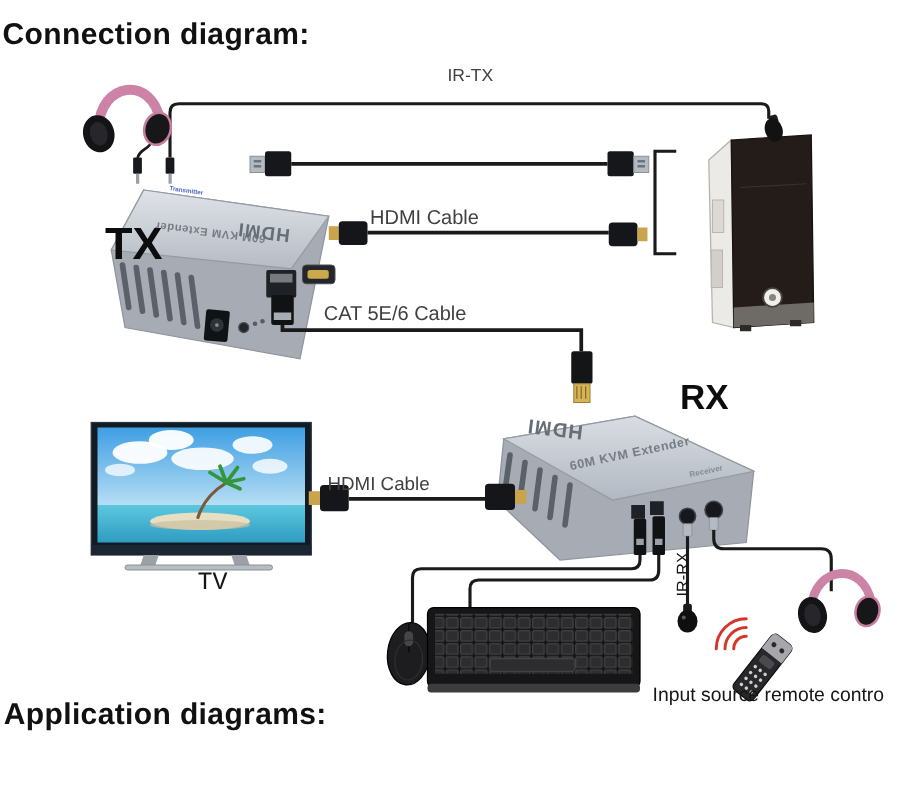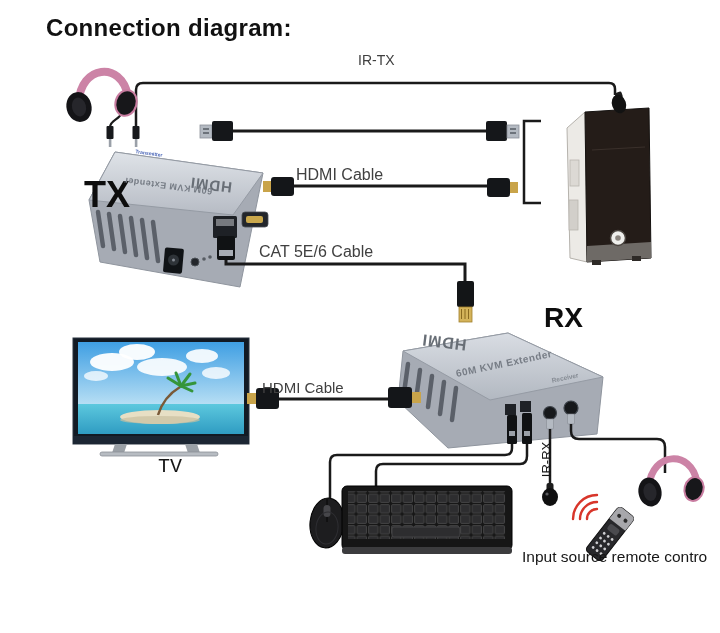--- a/index.html
+++ b/index.html
@@ -1,20 +1,20 @@
 <!DOCTYPE html>
 <html><head>
 <meta charset="utf-8">
 <style>
   html,body{margin:0;padding:0;background:#fff;}
   .canvas{position:relative;width:720px;height:633px;background:#ffffff;overflow:hidden;
           font-family:"Liberation Sans",sans-serif;}
   .canvas svg{position:absolute;left:0;top:0;}
   .lbl{position:absolute;color:#161616;white-space:nowrap;}
-  .title{font-size:24px;font-weight:bold;letter-spacing:.3px;color:#111;margin-left:44px;}
+  .title{font-size:24px;font-weight:bold;letter-spacing:.3px;color:#111;}
   .cable-lbl{font-size:16px;color:#404040;text-align:left;}
   .node-lbl{font-weight:bold;color:#0d0d0d;}
   .boxtext{color:#767c85;font-weight:bold;text-align:center;}
   .rot-upside{transform:rotate(187deg);}
   .rot-rx{transform:rotate(-12deg);}
   .rot-vert{transform:rotate(-90deg);transform-origin:center center;}
 </style>
 </head>
 <body>
 
@@ -273,20 +273,21 @@
           <circle cx="0" cy="15" r="1.4"></circle>
           <circle cx="5" cy="15" r="1.4"></circle>
       <circle cx="-5" cy="21" r="1.4"></circle>
           <circle cx="0" cy="21" r="1.4"></circle>
           <circle cx="5" cy="21" r="1.4"></circle>
     </g>
   </g>
 </svg>
 
 <div class="lbl title" style="left:2px;top:14px;">Connection diagram:</div>
+<div class="lbl title" style="left:3px;top:558px;">Application diagrams:</div>
 
 <div class="lbl cable-lbl" style="left:358px;top:52px;width:64px;font-size:14px;">IR-TX</div>
 <div class="lbl cable-lbl" style="left:296px;top:166px;width:120px;">HDMI Cable</div>
 <div class="lbl cable-lbl" style="left:259px;top:243px;width:160px;">CAT 5E/6 Cable</div>
 <div class="lbl cable-lbl" style="left:262px;top:379px;width:120px;font-size:15px;">HDMI Cable</div>
 
 <div class="lbl node-lbl" style="left:60px;top:174px;font-size:36px;margin-left:24px;">TX</div>
 <div class="lbl node-lbl" style="left:528px;top:302px;font-size:28px;margin-left:16px;">RX</div>
 <div class="lbl" style="left:140px;top:455px;width:60px;text-align:center;font-size:20px;font-family:Liberation Mono, monospace;">TV</div>
 <div class="lbl rot-vert" style="left:523px;top:452px;width:46px;height:15px;font-size:13px;text-align:center;">IR-RX</div>

